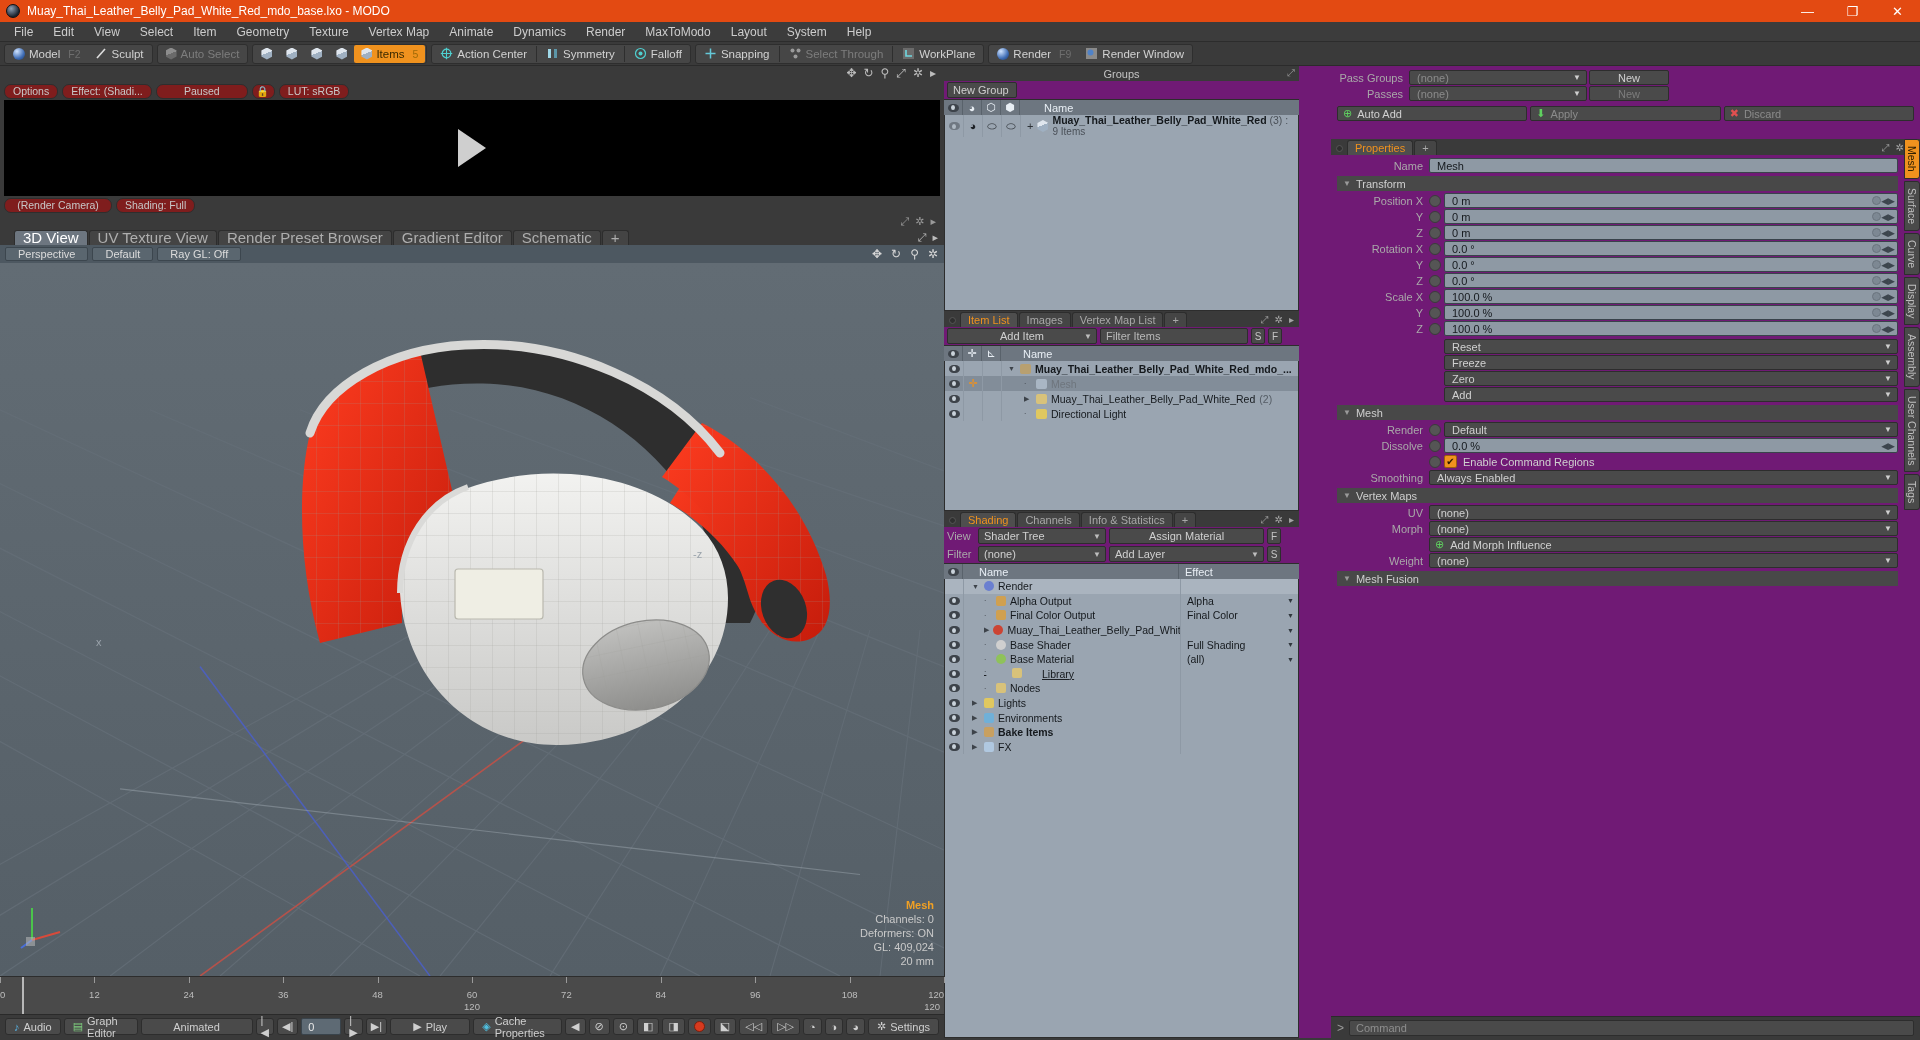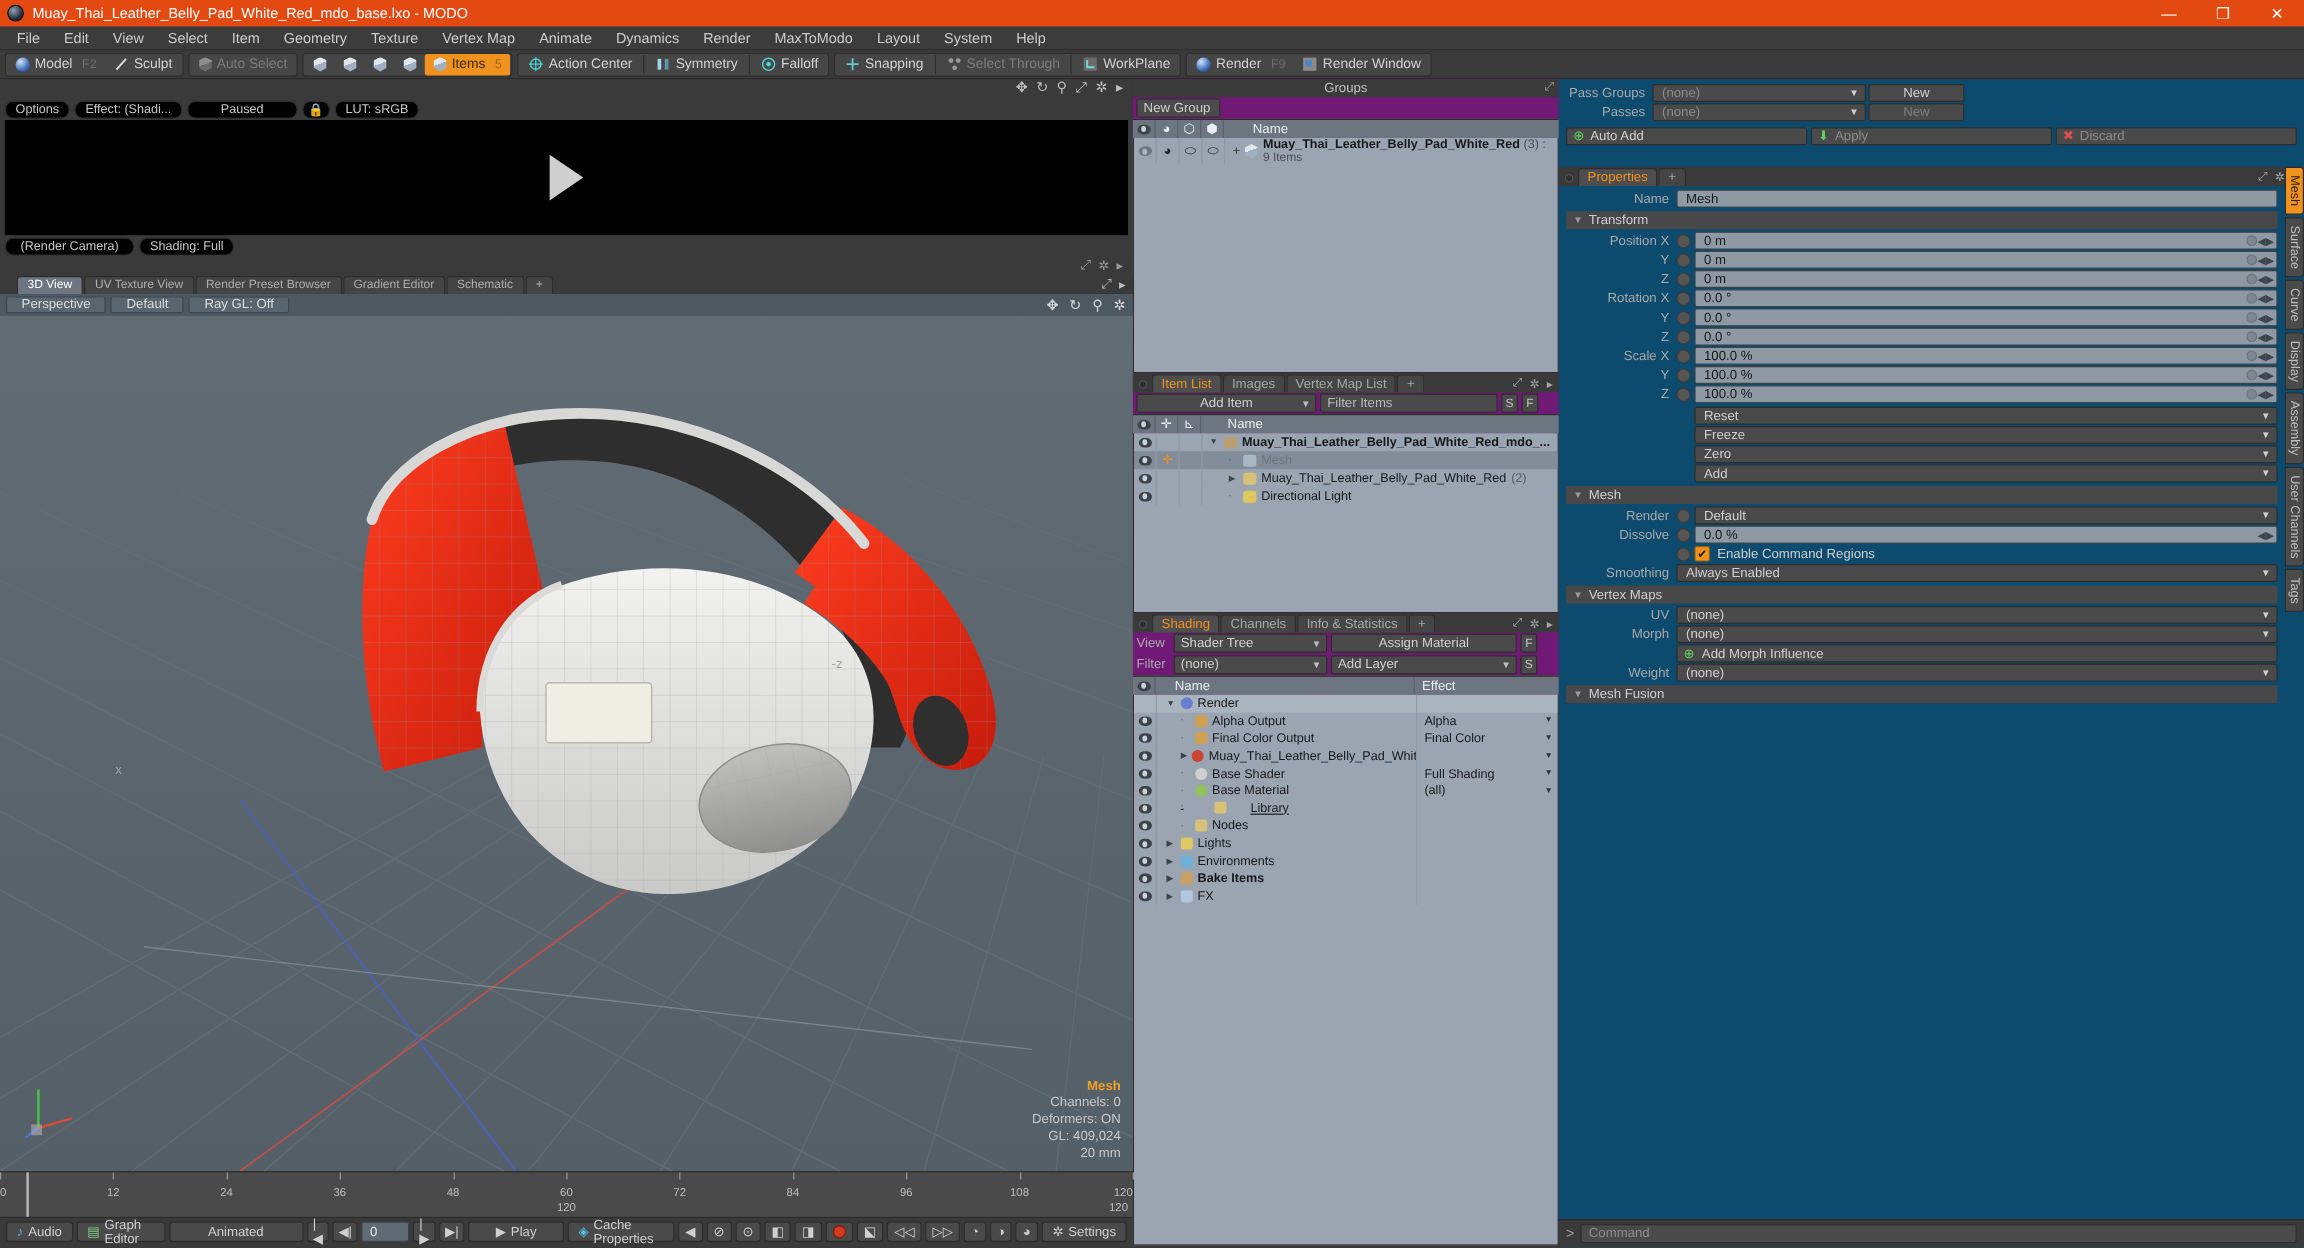--- a/index.html
+++ b/index.html
@@ -59,43 +59,43 @@
     clip-path: polygon(50% 0, 100% 25%, 100% 75%, 50% 100%, 0 75%, 0 25%);
     border-radius: 1px;
   }
   .cube.dim { background: linear-gradient(160deg,#8d8d8d 0 45%, #6a6a6a 45% 100%); }
   .sphere { width: 12px; height: 12px; border-radius: 50%;
     background: radial-gradient(circle at 33% 28%, #cfe3ff, #3f6db5 60%, #1a3360); }
   
   .app { display: flex; height: 972px; }
   .leftcol { width: 944px; display: flex; flex-direction: column; }
   .midcol  { width: 355px; display: flex; flex-direction: column; background:#3a3a3a;}
-  .rightcol{ width: 621px; display: flex; flex-direction: column; background:#0c4a6e;}
+  .rightcol{ width: 621px; display: flex; flex-direction: column; background:#701a75;padding-left:32px;}
   
   .prevhdr { height: 16px; background:#3a3a3a; position: relative; }
   .prevtools { height: 18px; display: flex; align-items: center; gap: 4px; padding: 0 4px;
                background:#3a3a3a; }
   .pillbtn {
-    height: 15px; padding: 0 8px; background:#000000; border:1px solid #2e2e2e;
+    height: 15px; padding: 0 8px; background:#7f1d1d; border:1px solid #2e2e2e;
     border-radius: 7px; font-size: 10.5px; color:#c8c8c8; display:flex; align-items:center;
   }
   .preview { height: 96px; background:#000; position: relative; margin: 0 4px; }
   .preview .playtri {
     position:absolute; left:50%; top:50%; transform: translate(-50%,-50%);
     width:0;height:0;border-left:28px solid #cfcfcf; border-top:19px solid transparent;
     border-bottom:19px solid transparent;
   }
   .prevbtm { height: 14px; display:flex; justify-content:flex-end; align-items:center;
              gap:6px; padding-right:8px; color:#9a9a9a; font-size:11px; }
   .prevtoprow { position:absolute; right:8px; top:0; display:flex; gap:7px; align-items:center;
                 color:#bdbdbd; font-size:12px; }
   
   .vptabs { height: 17px; display:flex; align-items:flex-end; gap:1px;
             background:#3a3a3a; padding-left:14px; position:relative; }
-  .vptab { height:15px; padding:0 8px; font-size:10px; color:#aeaeae;
+  .vptab { height:15px; padding:0 8px; font-size:15px; color:#aeaeae;
            background:#444; border:1px solid #2d2d2d; border-bottom:none;
            border-radius:3px 3px 0 0; line-height:14px; }
   .vptab.sel { background:#6d7680; color:#fff; }
   .vptabs .righticons { position:absolute; right:6px; bottom:1px; display:flex; gap:6px;
                         color:#bcbcbc; font-size:11px; }
   .vpbar { height: 18px; display:flex; align-items:center; gap:4px;
            background:#4d5861; padding:0 5px; position:relative; }
   .vpbar .vb { font-size:11px; color:#dcdcdc; background:#5a666f; border:1px solid #3c464e;
                border-radius:2px; padding:0 12px; height:14px; line-height:13px;}
   .vpbar .vicons { position:absolute; right:6px; display:flex; gap:9px; color:#d7d7d7; font-size:12px;}

